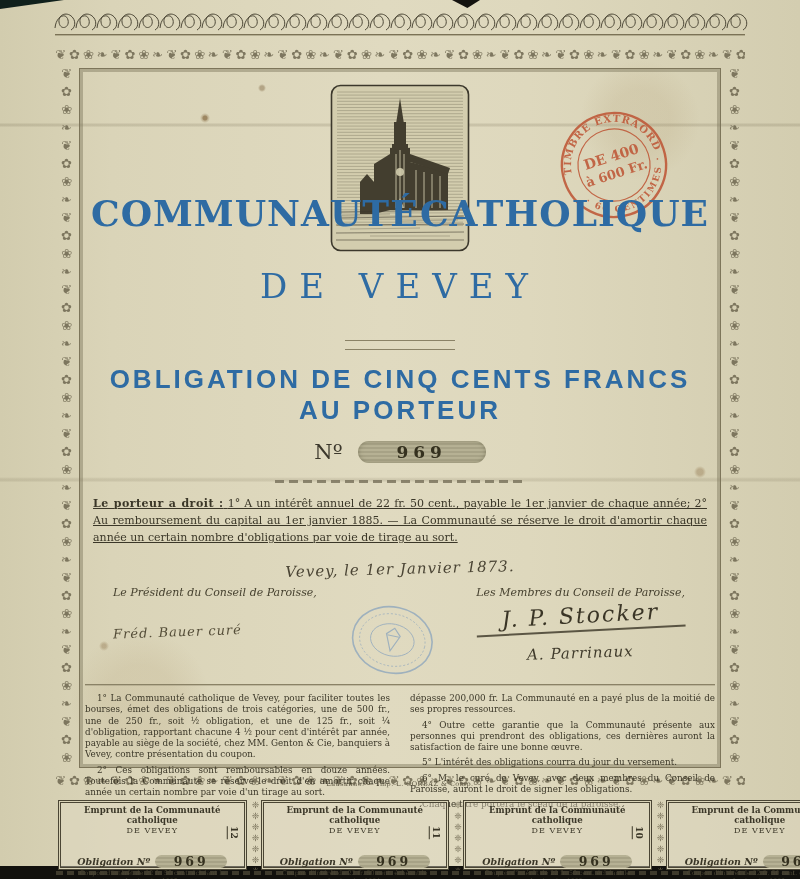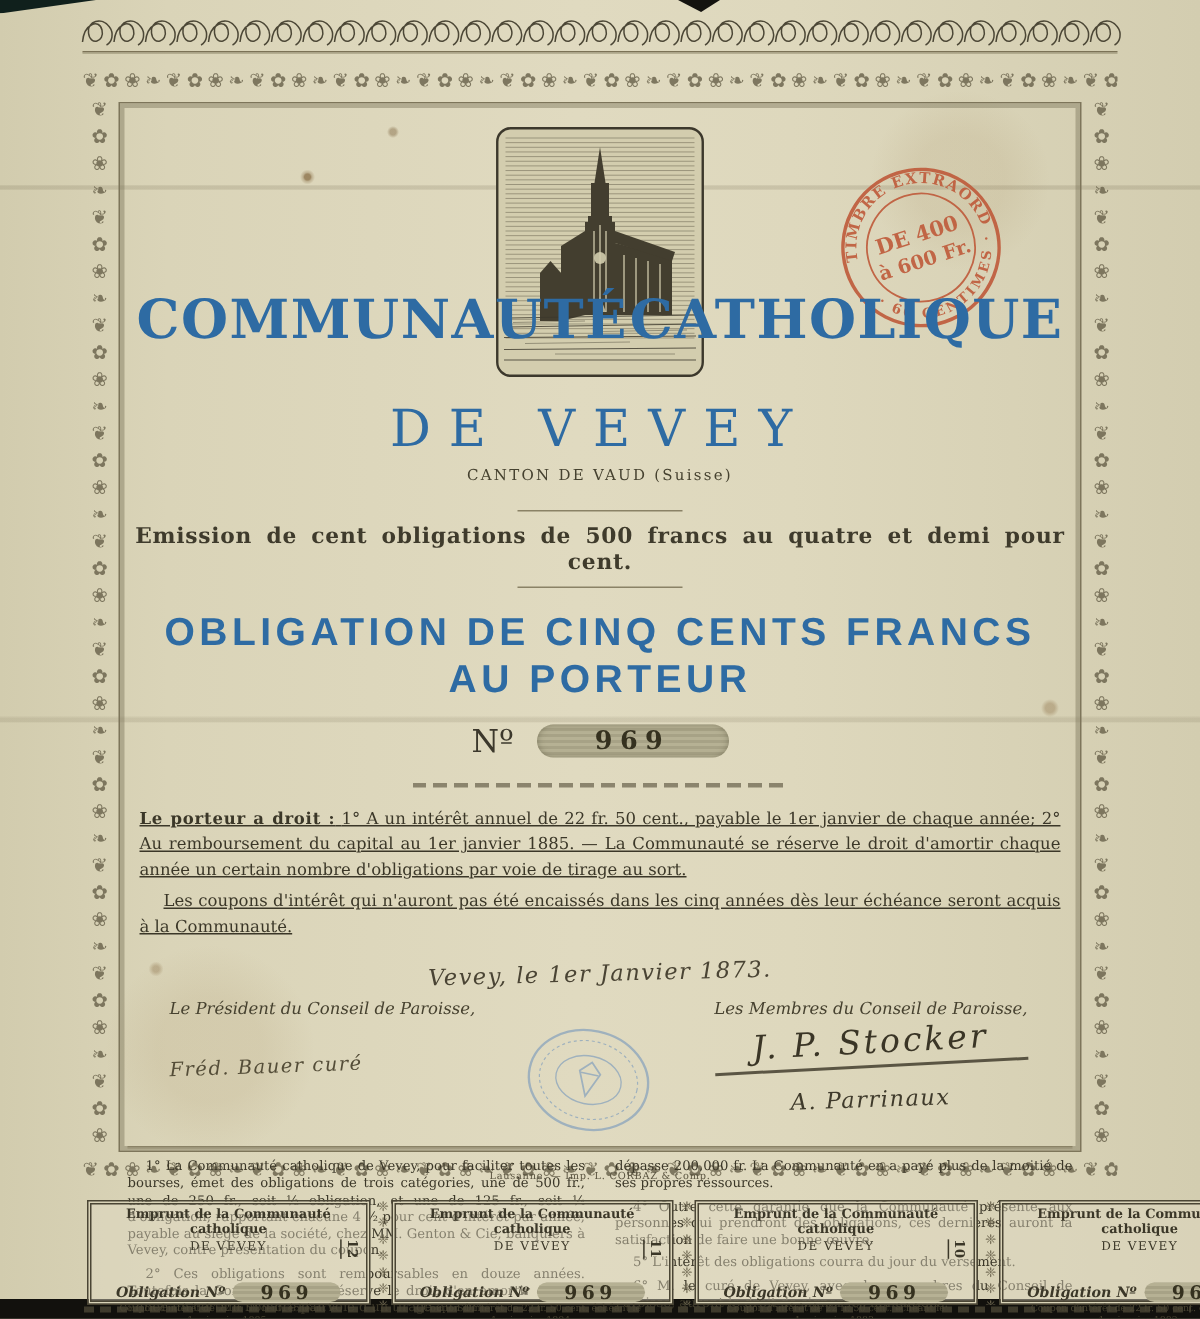--- a/index.html
+++ b/index.html
@@ -267,40 +267,37 @@
             <text font-size="9" font-weight="bold" fill="#bf5a3a" letter-spacing="2">
               <textPath href="#arcBot" startOffset="28"><tspan>· 60 CENTIMES ·</tspan></textPath>
             </text>
             <text x="59" y="55" text-anchor="middle" font-size="14" font-weight="bold" fill="#bf5a3a">DE 400</text>
             <text x="59" y="72" text-anchor="middle" font-size="13" font-weight="bold" fill="#bf5a3a">à 600 Fr.</text>
           </svg>
 
           <div class="title right">CATHOLIQUE</div>
           <div class="title left">COMMUNAUTÉ</div>
           <div class="de-vevey">DE VEVEY</div>
-          <div class="canton">CANTON DE VAUD (Suisse)</div>
         </div>
 
         <div class="divider"></div>
-        <div class="emission">Emission de cent obligations de 500 francs au quatre et demi pour cent.</div>
         <div class="divider"></div>
 
         <div class="oblig-title">OBLIGATION DE CINQ CENTS FRANCS AU PORTEUR</div>
 
         <div class="num-row">
           <span class="num-label">Nº</span>
           <span class="num-band">969</span>
         </div>
 
         <div class="chain"></div>
 
         <div class="porteur">
           <p><span class="lead">Le porteur a droit :</span>
              <span>1° A un intérêt annuel de 22 fr. 50 cent., payable le 1er janvier de chaque année;  2° Au remboursement du capital au 1er janvier 1885. — La Communauté se réserve le droit d'amortir chaque année un certain nombre d'obligations par voie de tirage au sort.</span></p>
-          <p class="ind">Les coupons d'intérêt qui n'auront pas été encaissés dans les cinq années dès leur échéance seront acquis à la Communauté.</p>
         </div>
 
         <div class="script-date">Vevey, le 1er Janvier 1873.</div>
 
         <div class="sig-row">
           <div class="sig-left">
             <div>Le Président du Conseil de Paroisse,</div>
             <div class="sig">Fréd. Bauer curé</div>
           </div>
 

